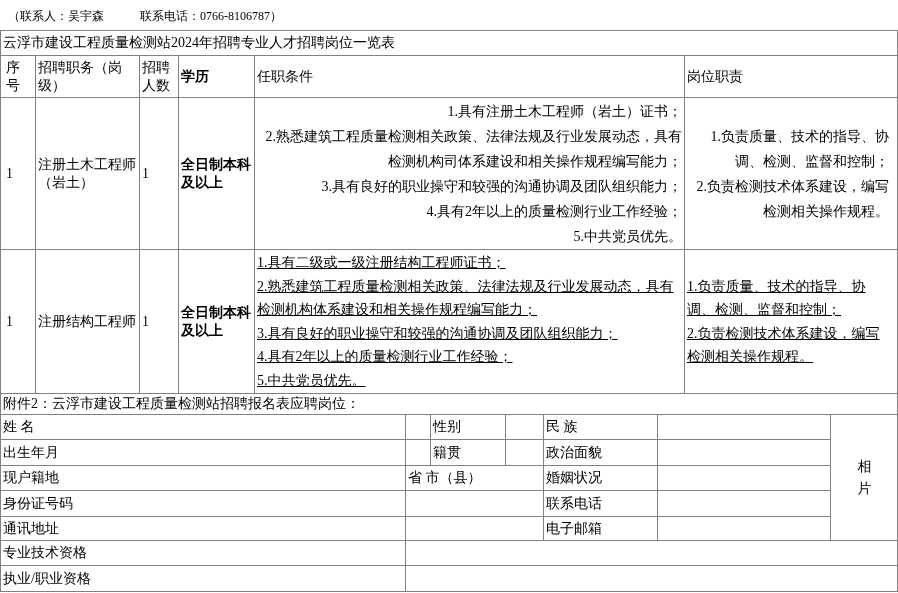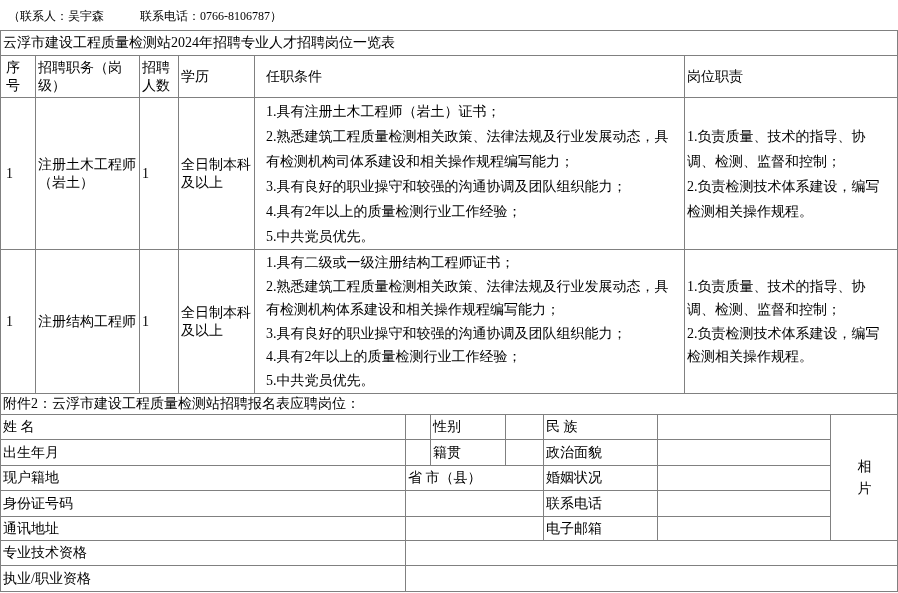--- a/index.html
+++ b/index.html
@@ -27,25 +27,25 @@
   td {
     border: 1px solid #808080;
     padding: 0 2px;
     vertical-align: middle;
     overflow: hidden;
     word-break: normal;
     line-break: strict;
     text-align: left;
   }
   .seq-cell   { padding: 0 4px 0 5px; margin-top: 48px; }
-  .edu-cell   { padding: 0 0 0 2px; }
-  .req-cell   { padding: 0 11px; }
+  .edu-cell   { padding: 0 0 0 2px; font-weight: bold; }
+  .req-cell   { padding: 0 2px; }
   .duty-cell  { padding: 0 8px 0 2px; }
-  .lh-a { line-height: 25px; }
-  .lh-b { line-height: 23.5px; }
+  .lh-a { line-height: 25px; text-align: right; }
+  .lh-b { line-height: 23.5px; text-decoration: underline; }
   .title-cell { height: 25px; }
   .attach-cell { height: 21px; margin-top: 43px; }
   .photo-label {
     width: 15px;
     margin: 0 auto;
     word-break: break-all;
     line-height: 22px;
     text-align: right;
   }
 </style>

